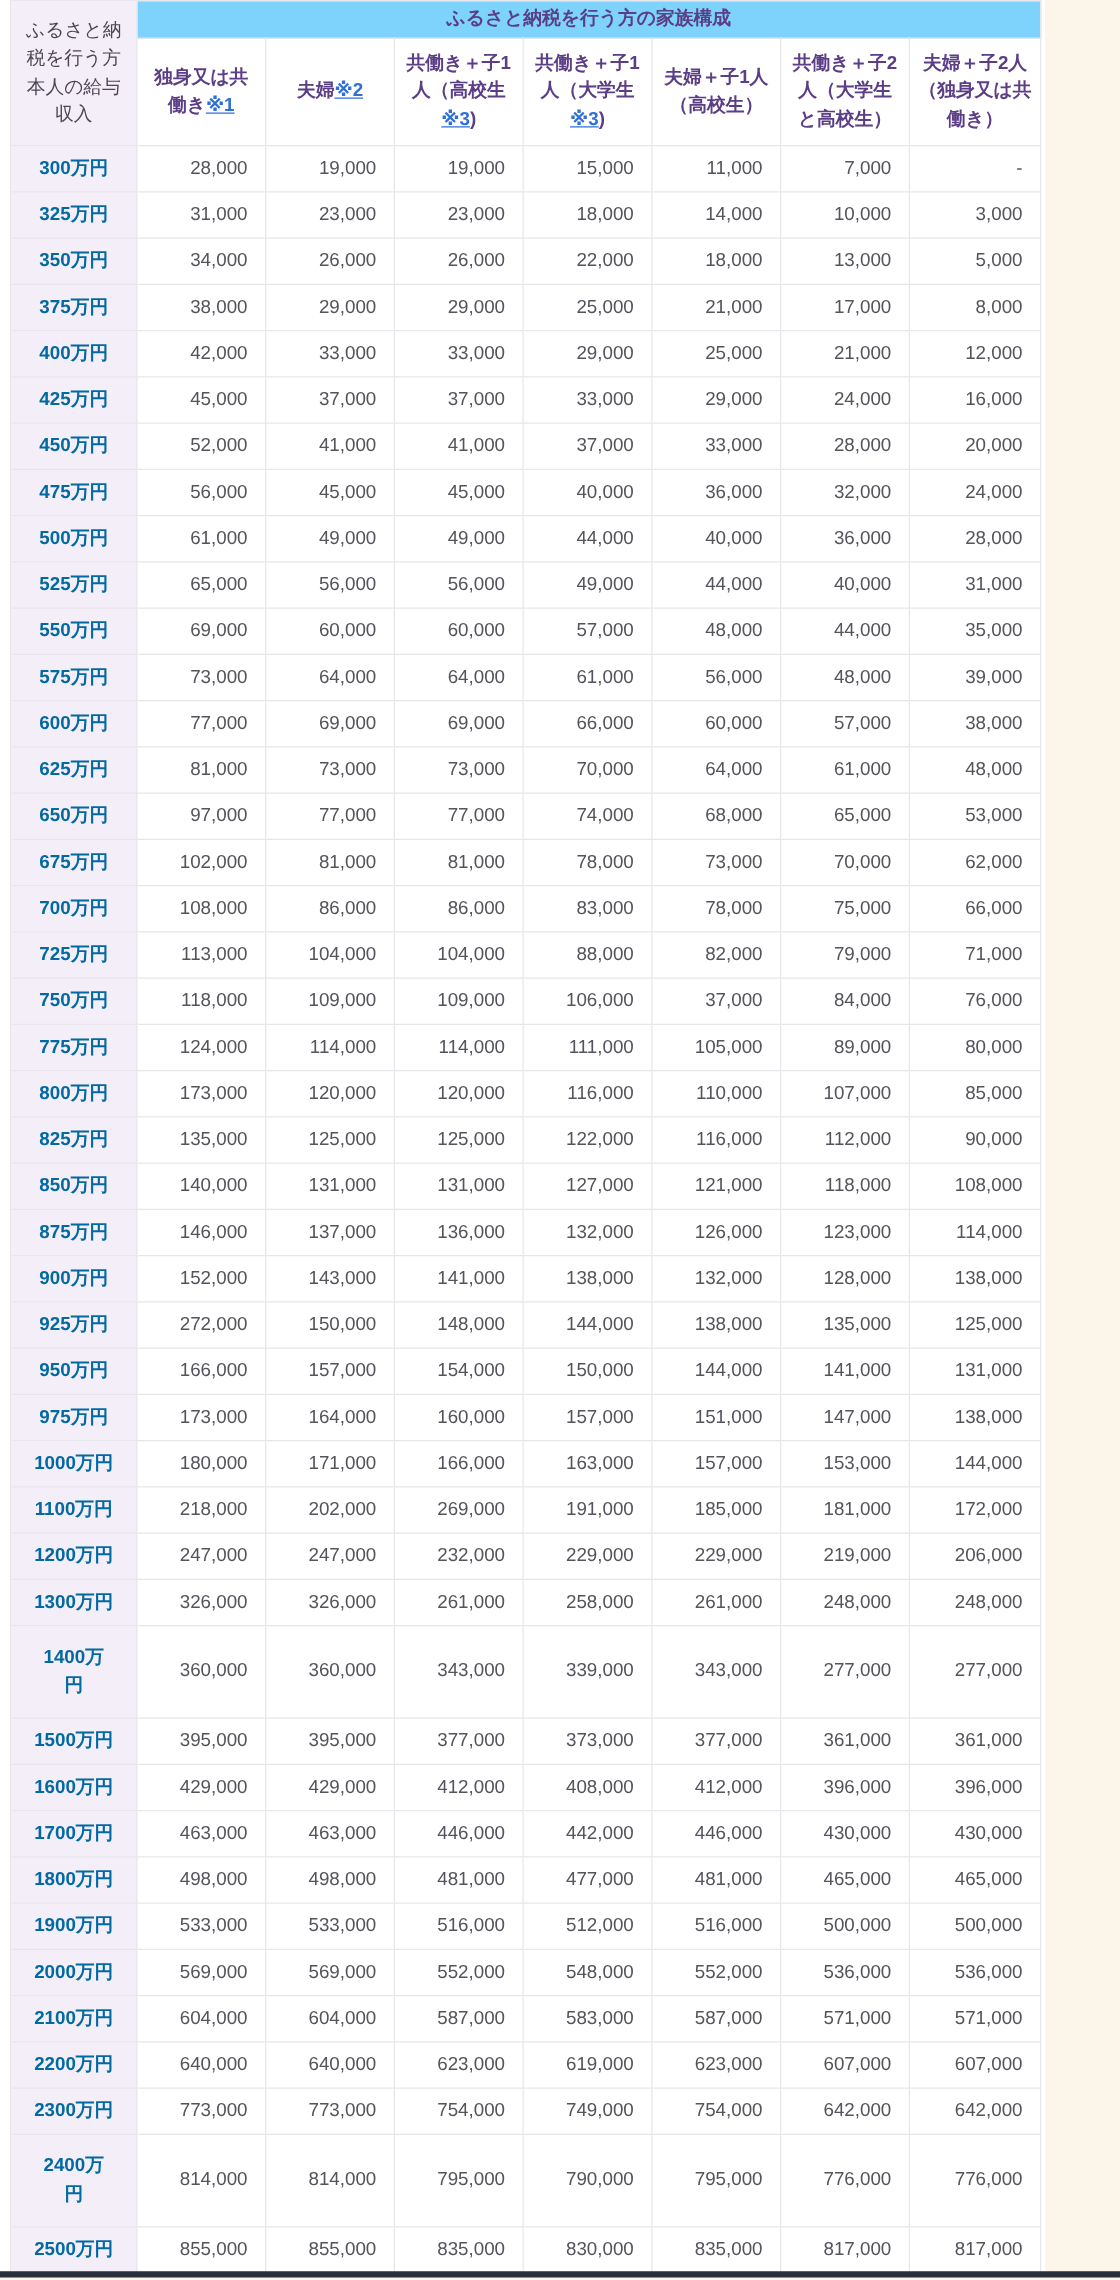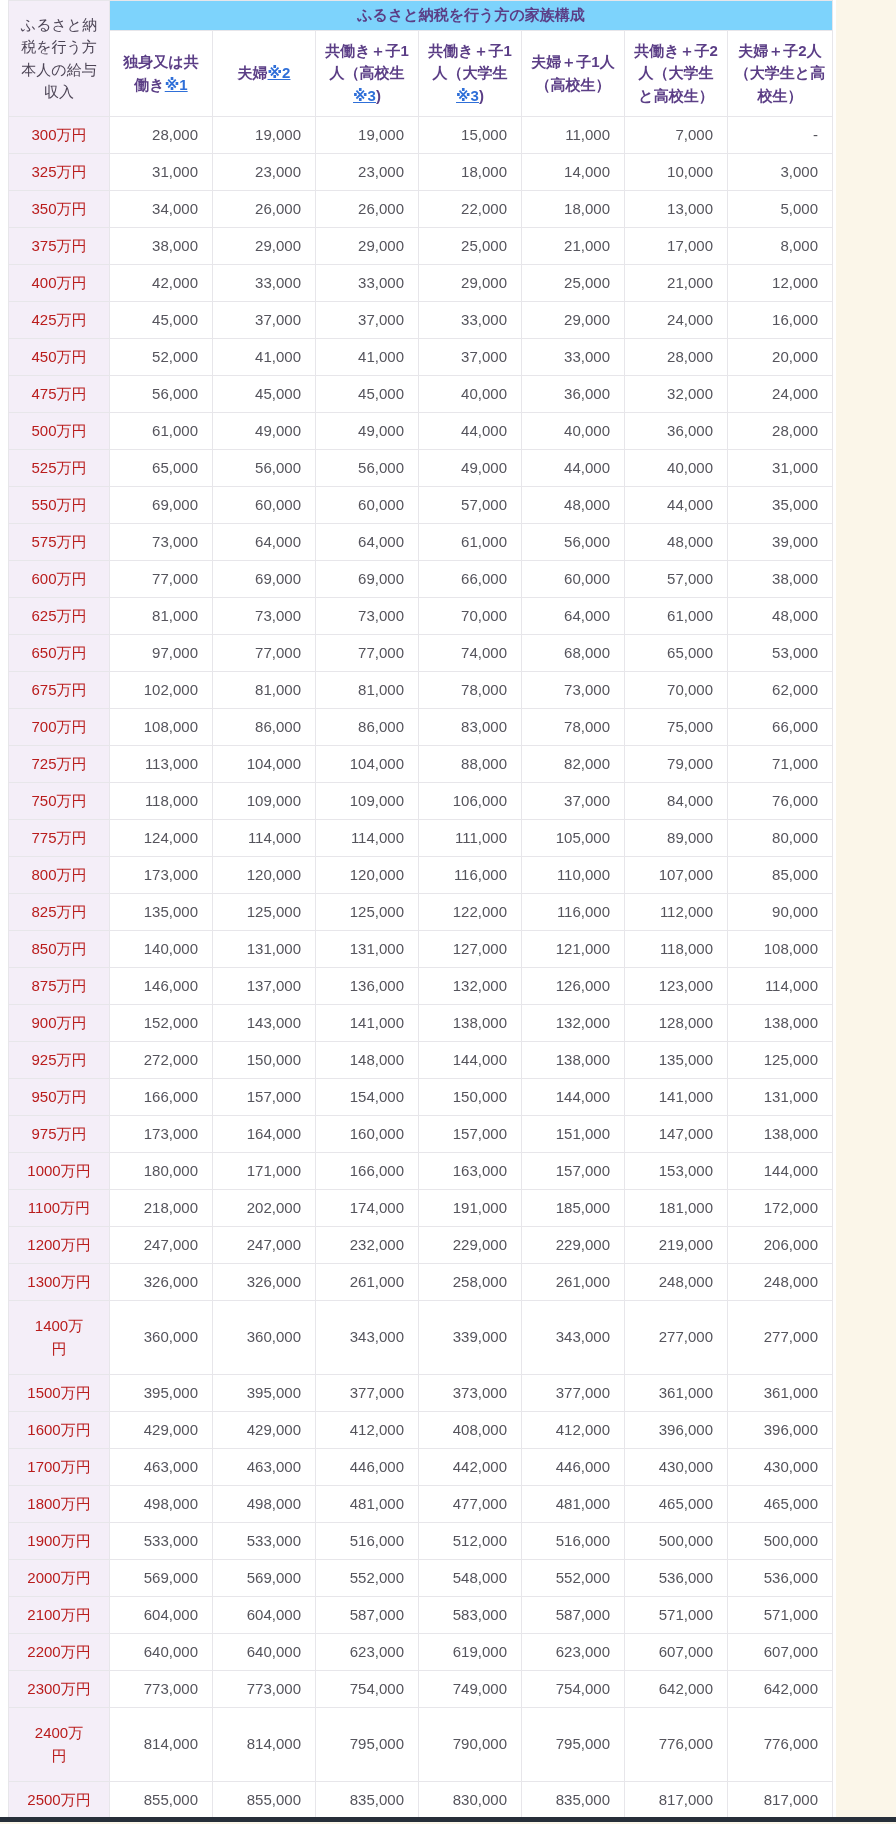--- a/index.html
+++ b/index.html
@@ -30,21 +30,21 @@
   }
   tr.col-head-row{height:86px;}
   th.col-head{
     background:#ffffff;color:#5b3e86;font-weight:700;
     text-align:center;vertical-align:middle;padding:4px 6px;
   }
   a.note-link{color:#2f6fd8;text-decoration:underline;cursor:pointer;}
   tbody tr{height:37px;}
   tbody tr.tall{height:74px;margin-top:16px;}
   th.row-label{
-    background:#f4eef8;color:#b91c1c;font-weight:400;
+    background:#f4eef8;color:#0369a1;font-weight:700;
     text-align:center;vertical-align:middle;padding:2px 8px;
   }
   td.val{
     background:#ffffff;color:#55545c;text-align:right;
     vertical-align:middle;padding:2px 14px 2px 4px;
   }
   .bottom-bar{
     position:absolute;left:0;bottom:2px;width:896px;height:5px;
     background:#272f3a;
   }
@@ -70,21 +70,21 @@
         <th class="group-head" colspan="7">ふるさと納税を行う方の家族構成</th>
       </tr>
       <tr class="col-head-row">
 
       <th class="col-head">独身又は共働き<a class="note-link" href="#">※1</a></th>
           <th class="col-head">夫婦<a class="note-link" href="#">※2</a></th>
           <th class="col-head">共働き＋子1人（高校生<a class="note-link" href="#">※3</a>)</th>
           <th class="col-head">共働き＋子1人（大学生<a class="note-link" href="#">※3</a>)</th>
           <th class="col-head">夫婦＋子1人（高校生）</th>
           <th class="col-head">共働き＋子2人（大学生と高校生）</th>
-          <th class="col-head">夫婦＋子2人（大学生と高校生）</th>
+          <th class="col-head">夫婦＋子2人（独身又は共働き）</th>
         </tr>
     </thead>
     <tbody>
 
     <tr>
           <th class="row-label">300万円</th>
           <td class="val">28,000</td>
           <td class="val">19,000</td>
           <td class="val">19,000</td>
           <td class="val">15,000</td>
@@ -369,21 +369,21 @@
           <td class="val">166,000</td>
           <td class="val">163,000</td>
           <td class="val">157,000</td>
           <td class="val">153,000</td>
           <td class="val">144,000</td>
         </tr>
         <tr>
           <th class="row-label">1100万円</th>
           <td class="val">218,000</td>
           <td class="val">202,000</td>
-          <td class="val">174,000</td>
+          <td class="val">269,000</td>
           <td class="val">191,000</td>
           <td class="val">185,000</td>
           <td class="val">181,000</td>
           <td class="val">172,000</td>
         </tr>
         <tr>
           <th class="row-label">1200万円</th>
           <td class="val">247,000</td>
           <td class="val">247,000</td>
           <td class="val">232,000</td>

